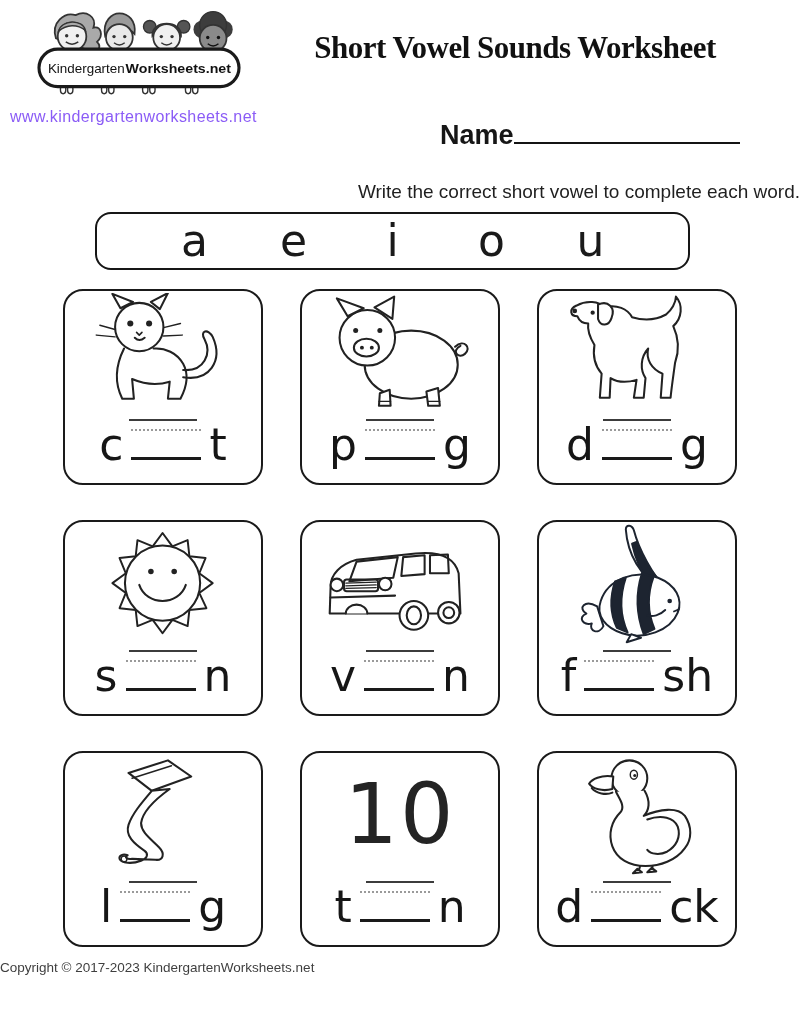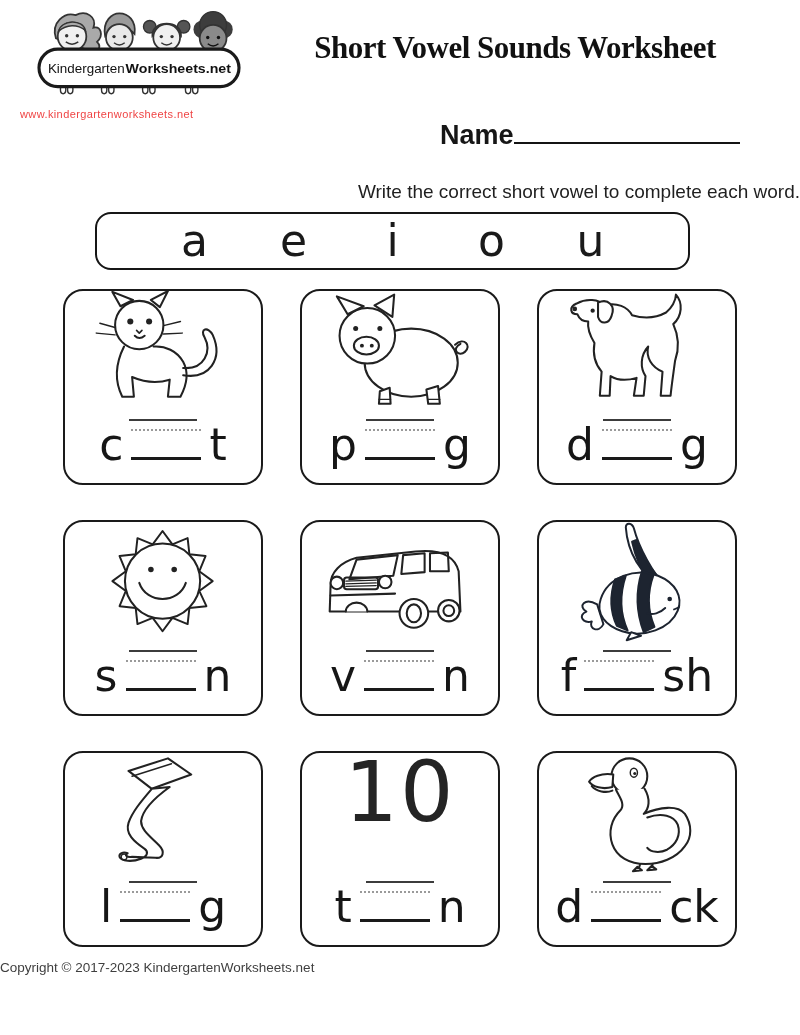--- a/index.html
+++ b/index.html
@@ -2,37 +2,37 @@
 <html><head>
 <meta charset="utf-8">
 <style>
   html,body { margin:0; padding:0; background:#fff; }
   .page {
     position:relative; width:800px; height:1035px; background:#fff;
     font-family:"Liberation Sans", sans-serif; color:#1c1c1c; overflow:hidden;
   }
   
   .logo { position:absolute; left:24px; top:8px; width:230px; height:100px; }
-  .site-url { position:absolute; left:20px; top:108px; font-size:11px; letter-spacing:.4px; color:#ef4444; }
+  .site-url { position:absolute; left:10px; top:108px; font-size:16px; letter-spacing:.4px; color:#8b5cf6; }
   .title { position:absolute; left:245px; top:30px; width:540px; margin:0; text-align:center;
            font-family:Liberation Serif, serif; font-weight:bold; font-size:31px; letter-spacing:-0.5px; color:#111; }
   .name-row { position:absolute; left:440px; top:116px; display:flex; align-items:baseline;font-weight:bold; }
   .name-label { font-size:27px; color:#161616; }
   .name-line { width:226px; height:26px; border-bottom:2.5px solid #141414; margin-bottom:-6px; }
   .instruction { position:absolute; left:0; right:0; top:181px; text-align:right; font-size:19px; color:#1f1f1f; }
   
   .vowel-box { position:absolute; left:95px; top:212px; width:595px; height:58px; box-sizing:border-box;
                border:2.5px solid #161616; border-radius:16px; display:flex; justify-content:center; align-items:center; }
   .vowel { width:99px; text-align:center; font-family:"DejaVu Sans", sans-serif; font-size:44px; line-height:1; color:#1a1a1a; }
   
   .cards { position:absolute; left:63px; top:289px; display:grid;
            grid-template-columns:repeat(3,200px); grid-auto-rows:196px; column-gap:37px; row-gap:35px; }
   .card { box-sizing:border-box; border:2.5px solid #1a1a1a; border-radius:20px; background:#fff;
           display:flex; flex-direction:column; align-items:center; overflow:hidden; }
-  .card-image { height:124px; width:100%; display:flex; justify-content:center; align-items:flex-start; }
+  .card-image { height:124px; width:100%; display:flex; justify-content:center; align-items:center; }
   .art { height:120px; width:auto; display:block; }
   .ten-text { font-family:"DejaVu Sans", sans-serif; font-size:84px; line-height:.95; letter-spacing:2px; color:#242424; }
   .guide-top { width:68px; border-top:2.5px solid #3c3c3c; margin-top:4px; }
   .word-row { display:flex; justify-content:center; align-items:baseline; margin-top:2px; }
   .letter { font-family:"DejaVu Sans", sans-serif; font-size:44px; line-height:1; color:#161616; }
   .blank { width:70px; height:26px; margin:0 8px; border-top:2px dotted #9a9a9a; border-bottom:3px solid #1a1a1a; }
   
   .footer { position:absolute; left:0; right:0; top:957px; text-align:left; font-size:13.5px; line-height:21px; color:#3f3f3f; }
 </style>
 </head>

